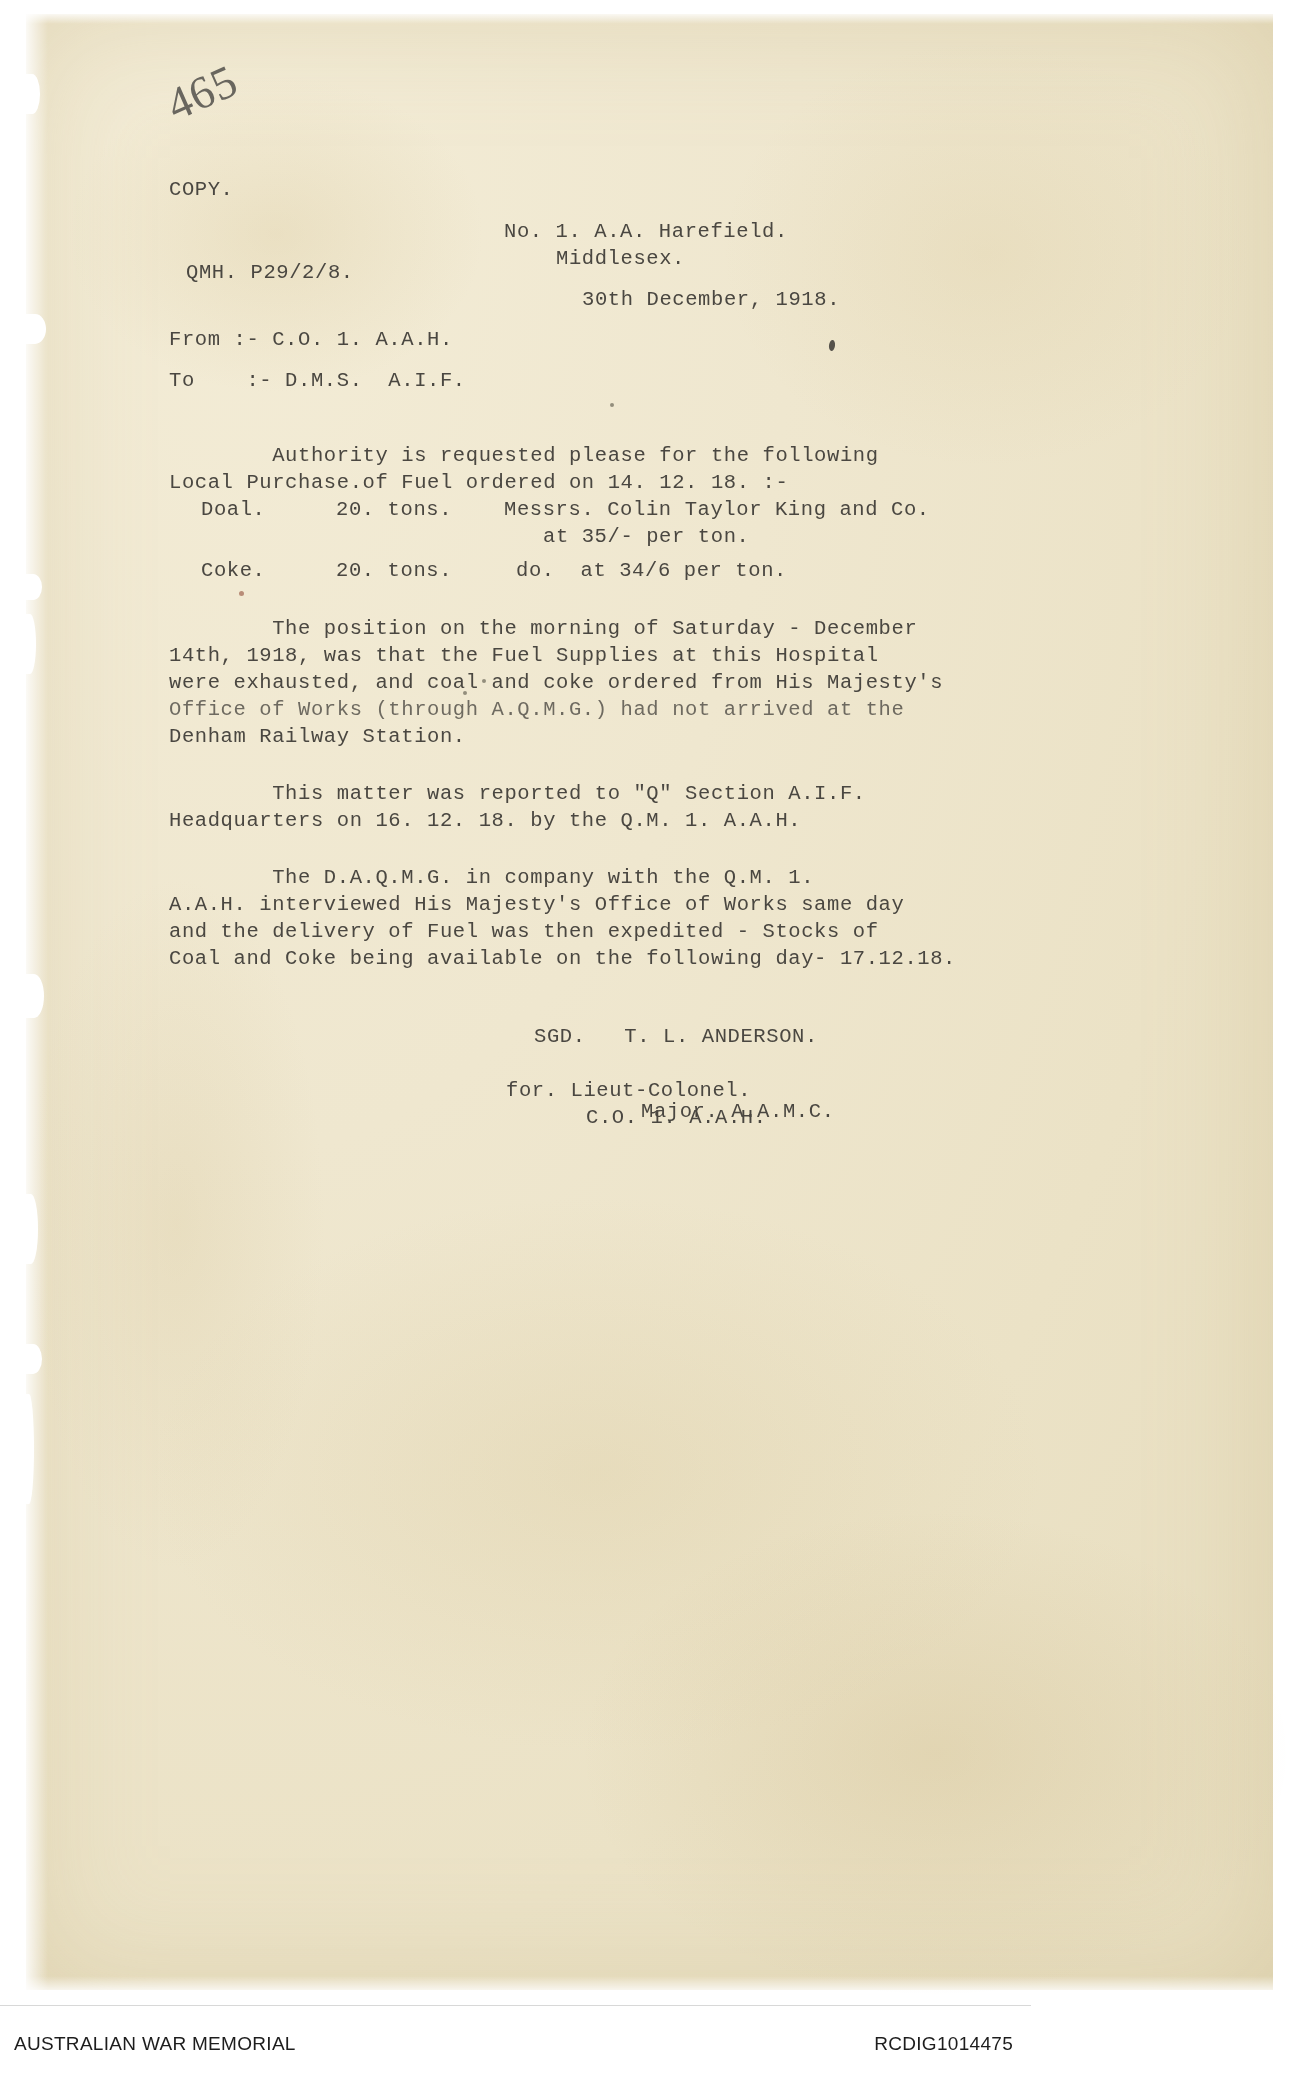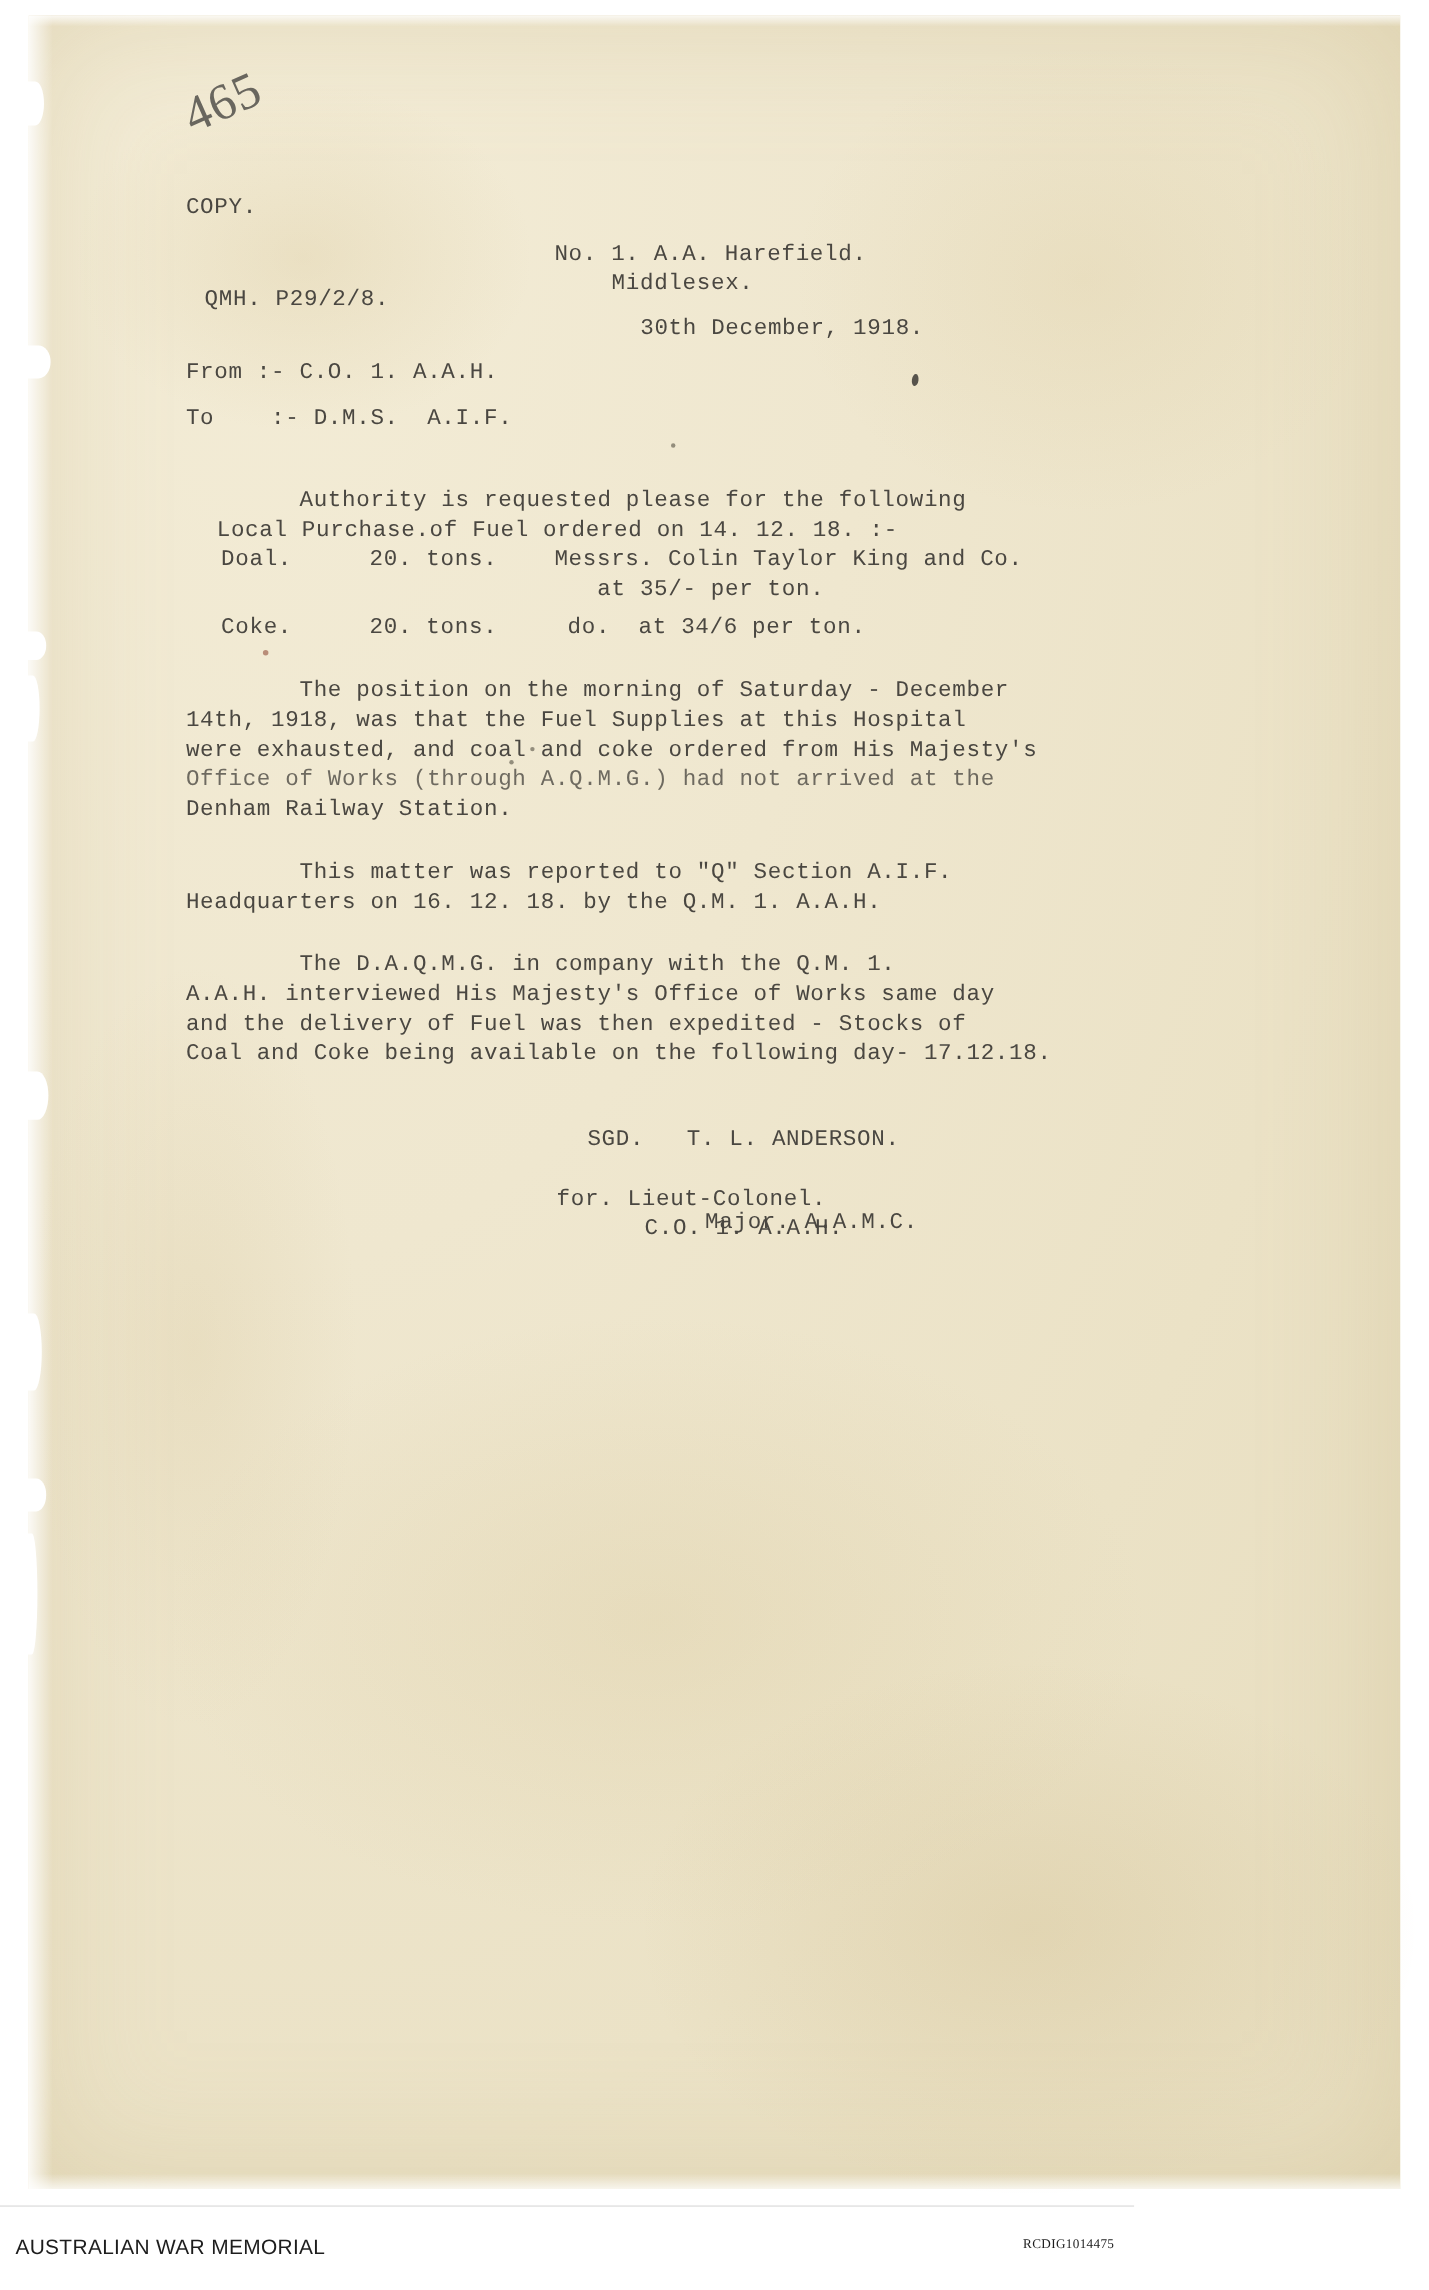--- a/index.html
+++ b/index.html
@@ -134,24 +134,23 @@
     left: 14px;
     top: 27px;
     font-size: 19px;
     color: #1d1d1d;
     letter-spacing: 0.3px;
   }
   .footer-right {
     position: absolute;
     right: 18px;
     top: 27px;
-    font-size: 12px;
+    font-size: 19px;
     color: #1d1d1d;
     letter-spacing: 0.3px;
-    font-family: Liberation Serif, serif;
   }
 </style>
 </head>
 <body>
 
 <div class="page">
 
   <div class="sheet">
 
     <div class="stain s1"></div>
@@ -192,21 +191,21 @@
       <div class="ln" style="left:160px; top:245px;">QMH. P29/2/8.</div>
 
       <div class="ln" style="left:556px; top:272px;">30th December, 1918.</div>
 
       <div class="ln" style="left:143px; top:312px;">From :- C.O. 1. A.A.H.</div>
 
       <div class="ln" style="left:143px; top:353px;">To    :- D.M.S.  A.I.F.</div>
 
       <div class="ln" style="left:143px; top:428px;">        Authority is requested please for the following</div>
 
-      <div class="ln" style="left:143px; top:455px;margin-left:28px;">Local Purchase.of Fuel ordered on 14. 12. 18. :-</div>
+      <div class="ln" style="left:143px; top:455px;">Local Purchase.of Fuel ordered on 14. 12. 18. :-</div>
 
       
       <div class="ln" style="left:175px; top:482px;">Doal.</div>
       <div class="ln" style="left:310px; top:482px;">20. tons.</div>
       <div class="ln" style="left:478px; top:482px;">Messrs. Colin Taylor King and Co.</div>
       <div class="ln" style="left:517px; top:509px;">at 35/- per ton.</div>
 
       
       <div class="ln" style="left:175px; top:543px;">Coke.</div>
       <div class="ln" style="left:310px; top:543px;">20. tons.</div>

